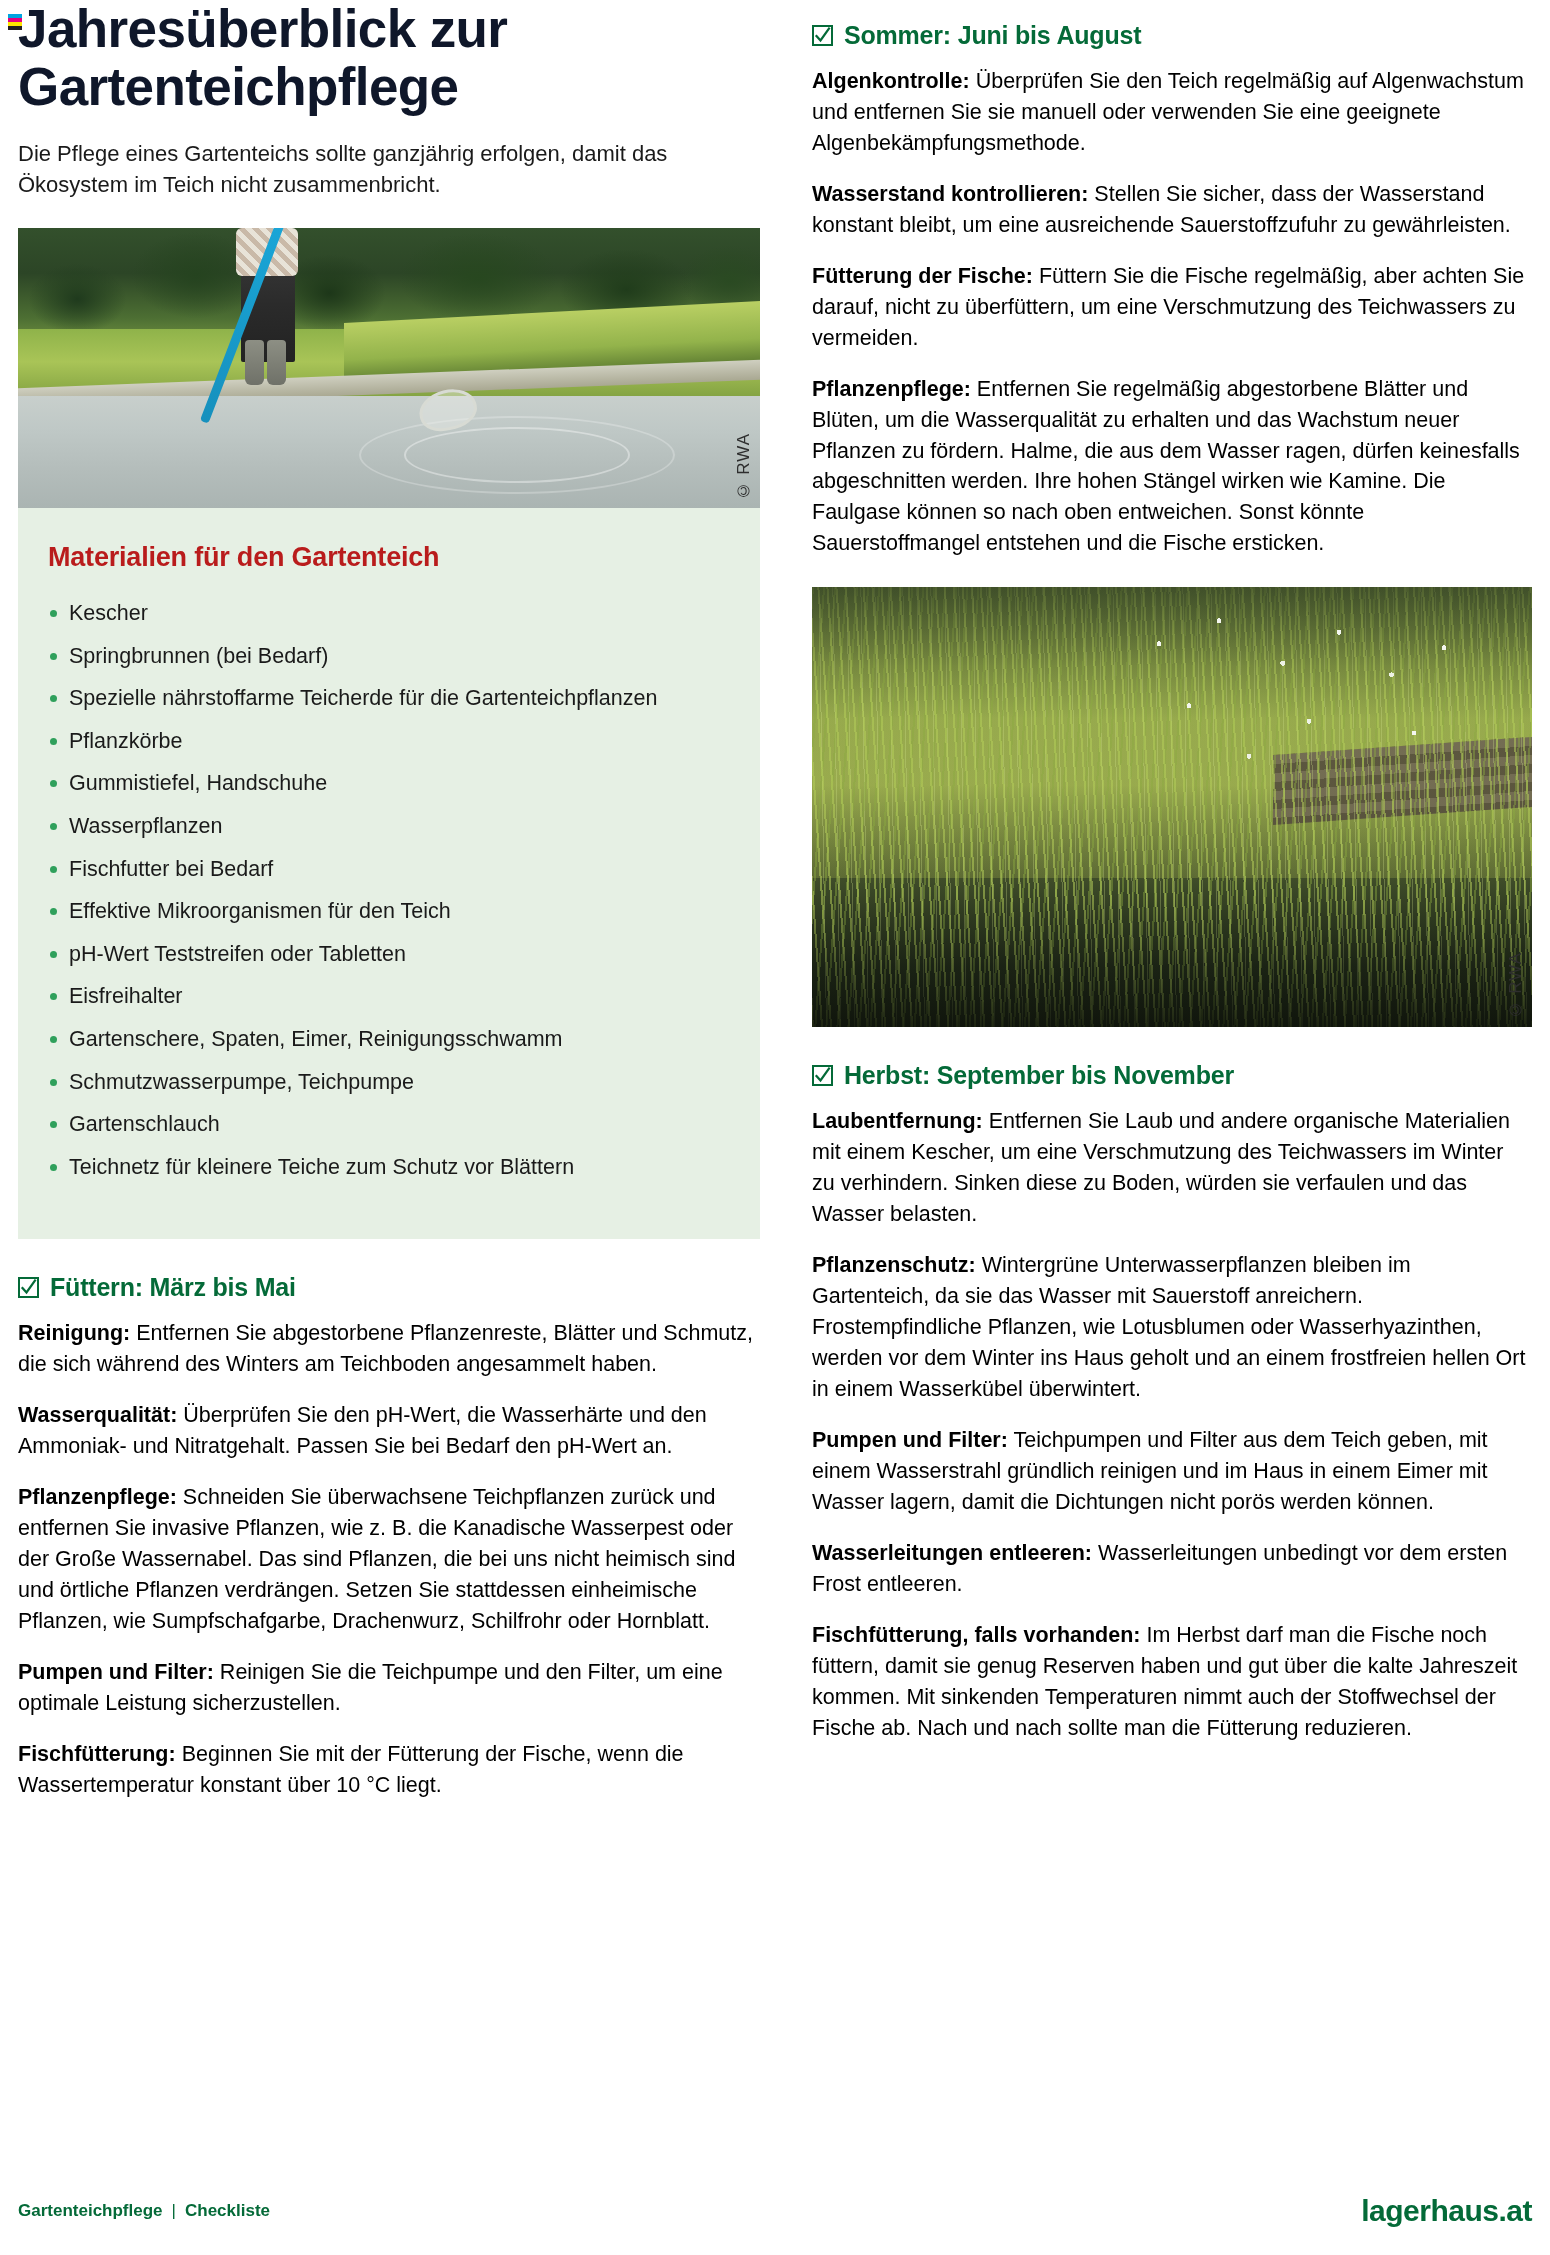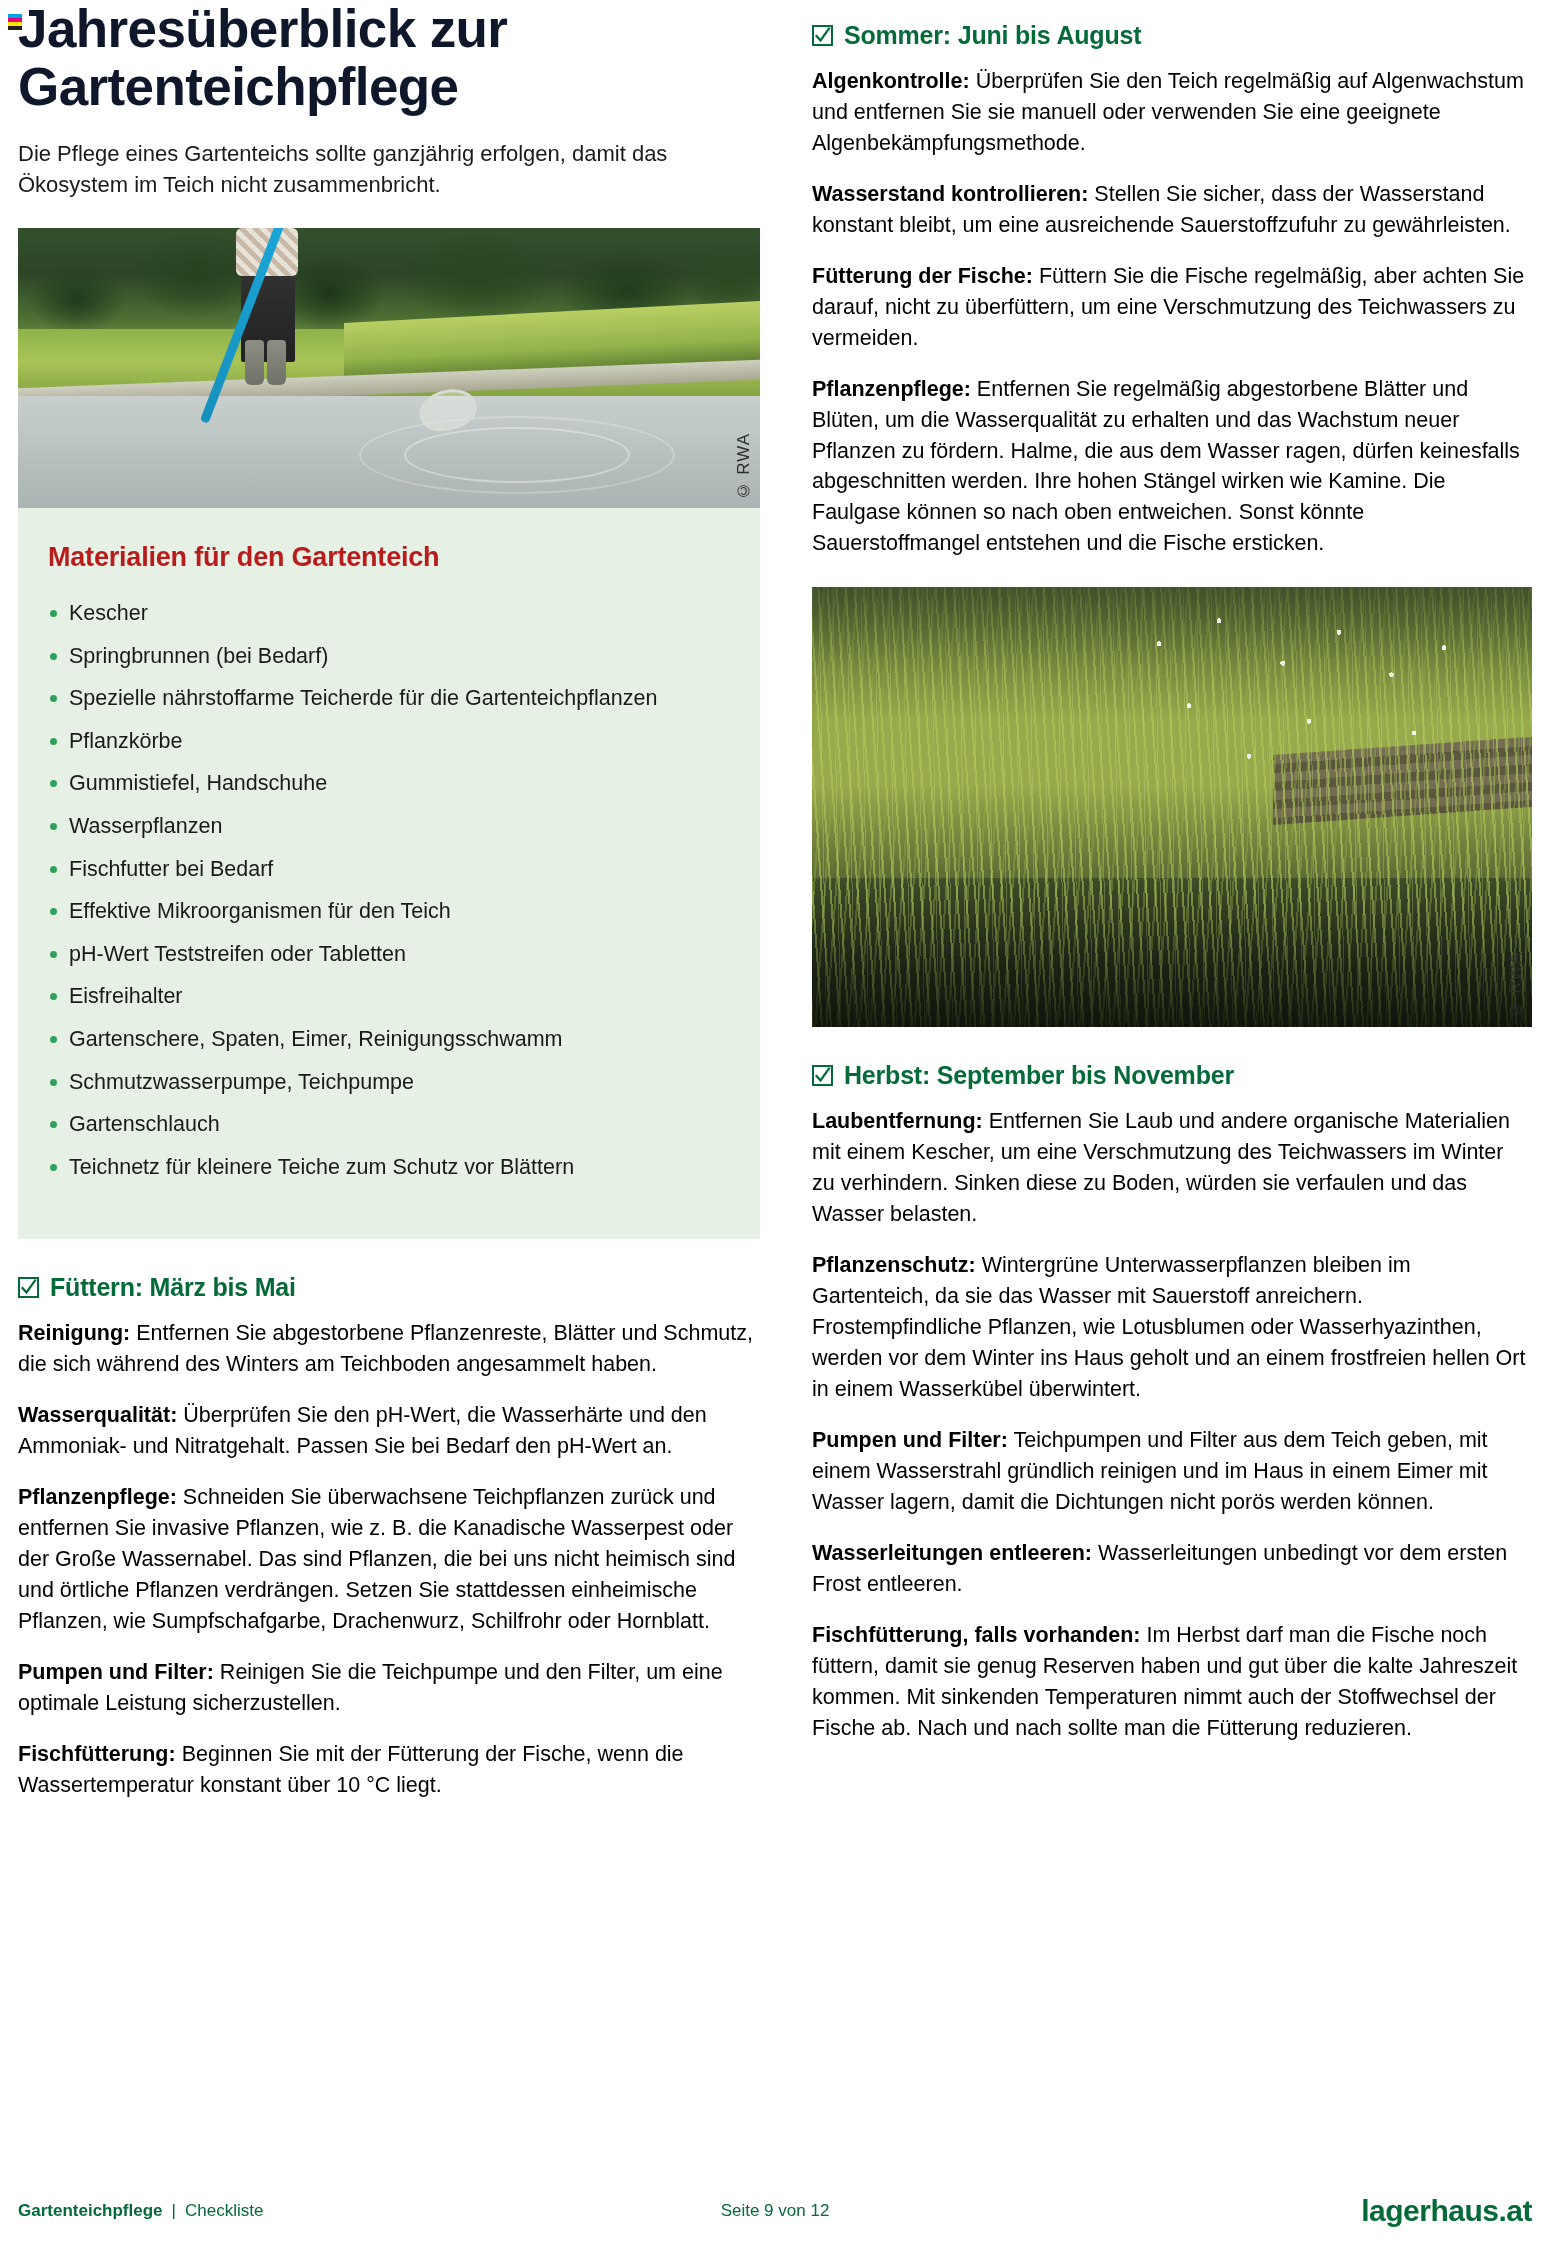--- a/index.html
+++ b/index.html
@@ -284,21 +284,21 @@
     height: 32px;
     display: flex;
     align-items: center;
   }
   .footer-left {
     font-size: 17px;
     color: #046A38;
   }
   .footer-left .fl-strong { font-weight: 700; }
   .footer-left .fl-sep { margin: 0 9px; font-weight: 400; }
-  .footer-left .fl-reg { font-weight: 400; margin-top: 29px; }
+  .footer-left .fl-reg { font-weight: 700; margin-top: 29px; }
   .footer-center {
     position: absolute;
     left: 0; right: 0;
     text-align: center;
     font-size: 17px;
     color: #046A38;
   }
   .footer-right {
     margin-left: auto;
     font-size: 30px;
@@ -424,17 +424,16 @@
       <p class="entry"><b>Pumpen und Filter:</b><span> Teichpumpen und Filter aus dem Teich geben, mit einem Wasserstrahl gründlich reinigen und im Haus in einem Eimer mit Wasser lagern, damit die Dichtungen nicht porös werden können.</span></p>
       <p class="entry"><b>Wasserleitungen entleeren:</b><span> Wasserleitungen unbedingt vor dem ersten Frost entleeren.</span></p>
       <p class="entry"><b>Fischfütterung, falls vorhanden:</b><span> Im Herbst darf man die Fische noch füttern, damit sie genug Reserven haben und gut über die kalte Jahreszeit kommen. Mit sinkenden Temperaturen nimmt auch der Stoffwechsel der Fische ab. Nach und nach sollte man die Fütterung reduzieren.</span></p>
     </section>
   </div>
 
   <div class="footer">
     <div class="footer-left">
       <span class="fl-strong">Gartenteichpflege</span><span class="fl-sep">|</span><span class="fl-reg">Checkliste</span>
     </div>
-    <div class="footer-center">Seite 9 von 12</div>
     <div class="footer-right">lagerhaus.at</div>
   </div>
 
 </div>
 
 </body></html>

